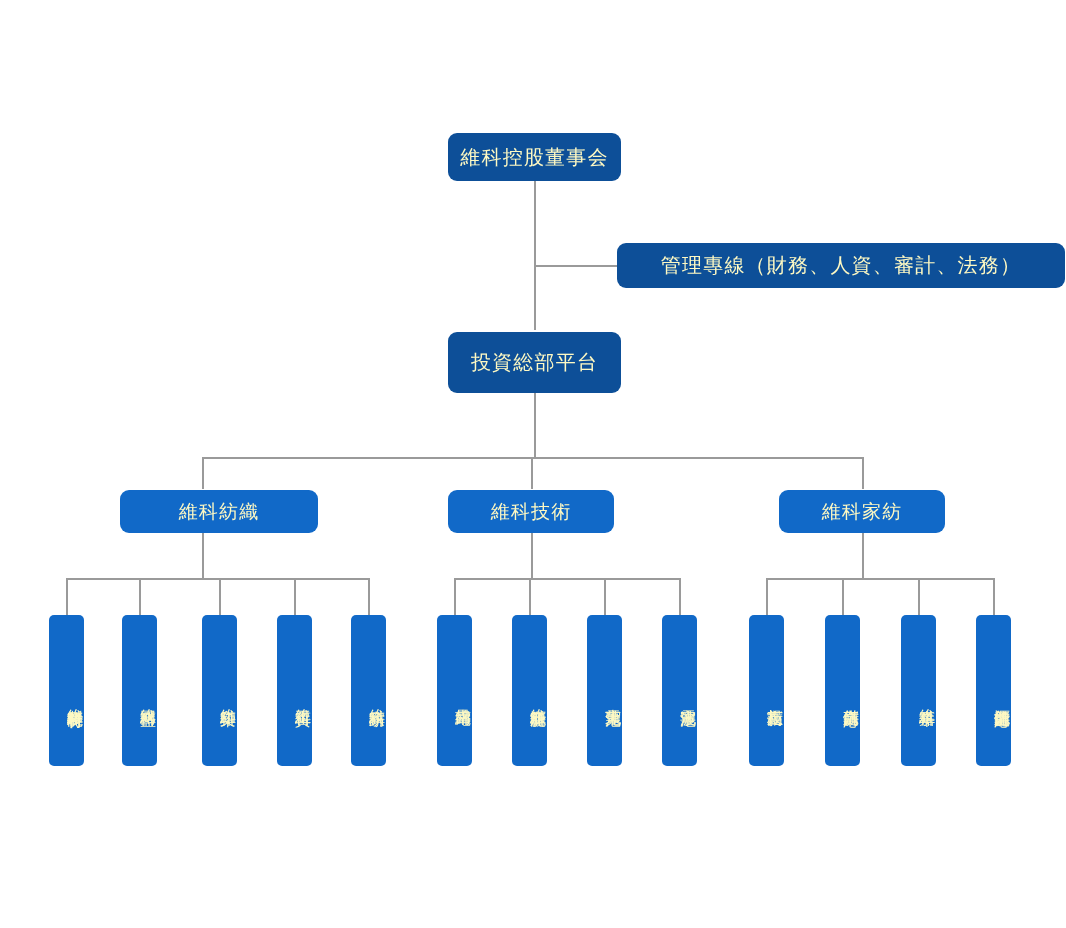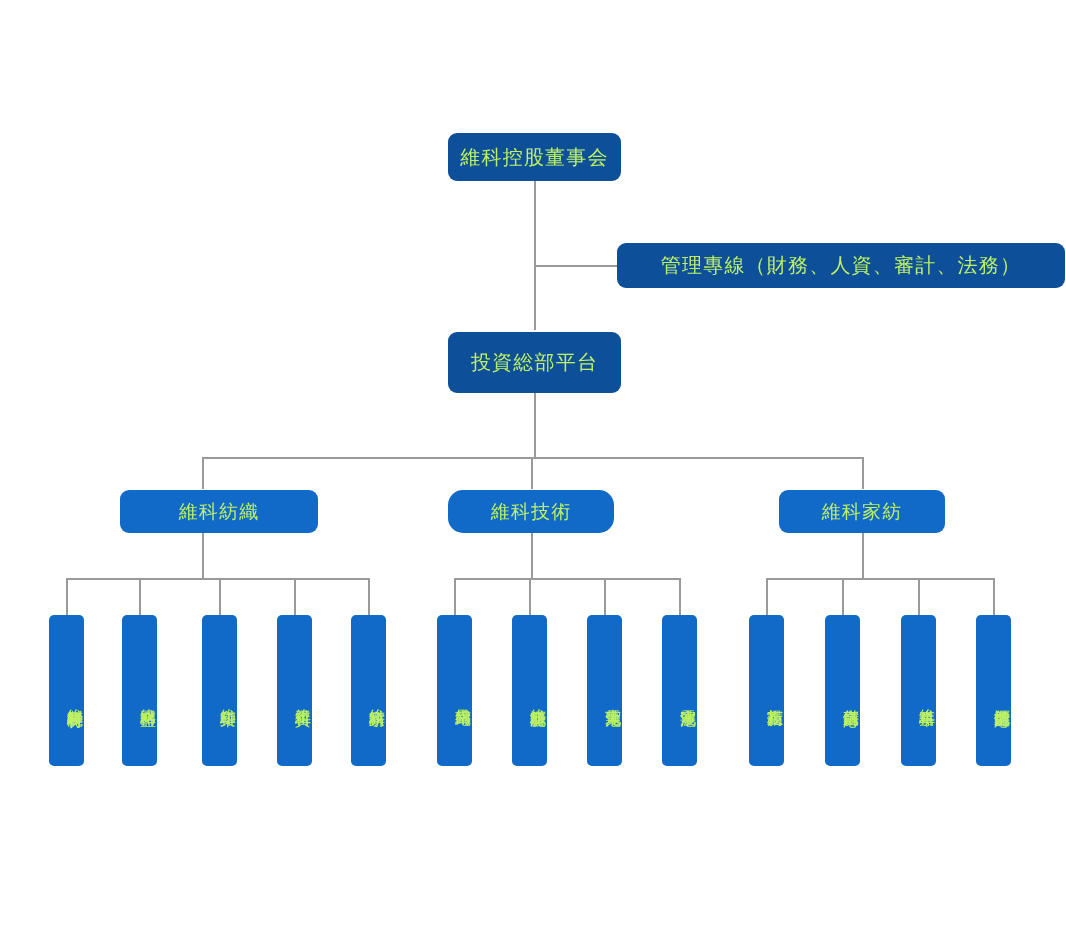--- a/index.html
+++ b/index.html
@@ -27,21 +27,21 @@
   .line-v { width: 2px; }
   .line-h { height: 2px; }
 
   
   .node {
     position: absolute;
     box-sizing: border-box;
     display: flex;
     align-items: center;
     justify-content: center;
-    color: #bef264;
+    color: #fef9c3;
     text-align: left;
     letter-spacing: 0.06em;
   }
   .node-dark {
     background: #0d4f98;
     border-radius: 9px;
     font-size: 20px;
   }
   .node-mid {
     background: #1169c8;
@@ -102,21 +102,21 @@
   <div class="line line-v" style="left:918px; top:578px; height:37px;"></div>
   <div class="line line-v" style="left:993px; top:578px; height:37px;"></div>
 
   <div class="node node-dark" style="left:448px; top:133px; width:173px; height:48px;">維科控股董事会</div>
 
   <div class="node node-dark" style="left:617px; top:243px; width:448px; height:45px;">管理專線（財務、人資、審計、法務）</div>
 
   <div class="node node-dark" style="left:448px; top:332px; width:173px; height:61px;">投資総部平台</div>
 
   <div class="node node-mid" style="left:120px; top:490px; width:198px; height:43px;">維科紡織</div>
-  <div class="node node-mid" style="left:448px; top:490px; width:166px; height:43px;border-radius:15px;">維科技術</div>
+  <div class="node node-mid" style="left:448px; top:490px; width:166px; height:43px;">維科技術</div>
   <div class="node node-mid" style="left:779px; top:490px; width:166px; height:43px;">維科家紡</div>
 
   <div class="node node-leaf" style="left:49px; top:615px; width:35px; height:151px;">
     <span>維科製能特材</span>
   </div>
   <div class="node node-leaf" style="left:122px; top:615px; width:35px; height:151px;">
     <span>維科盛网</span>
   </div>
   <div class="node node-leaf" style="left:202px; top:615px; width:35px; height:151px;">
     <span>維科印染</span>

